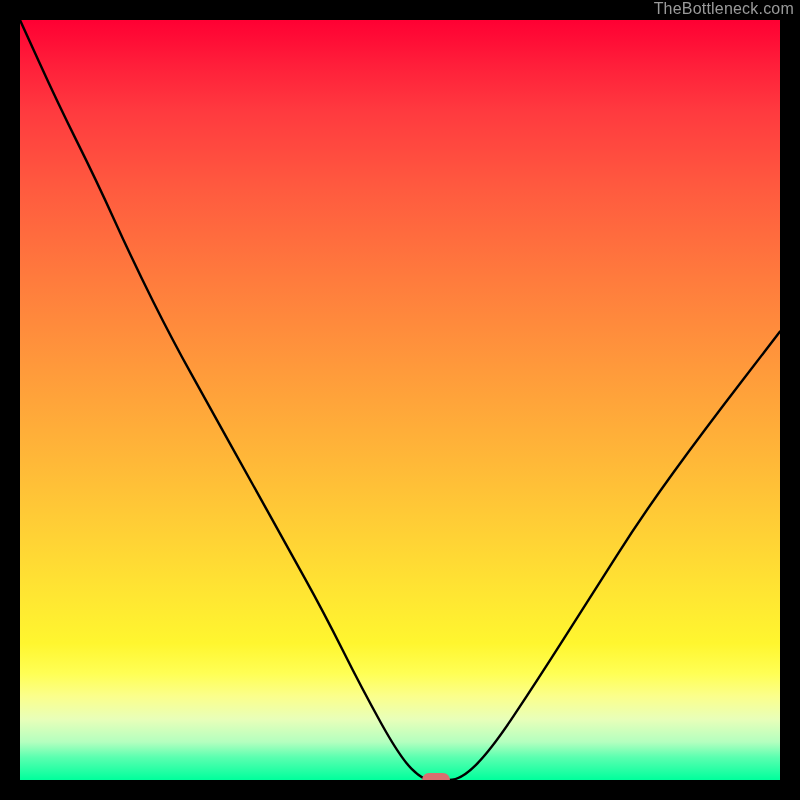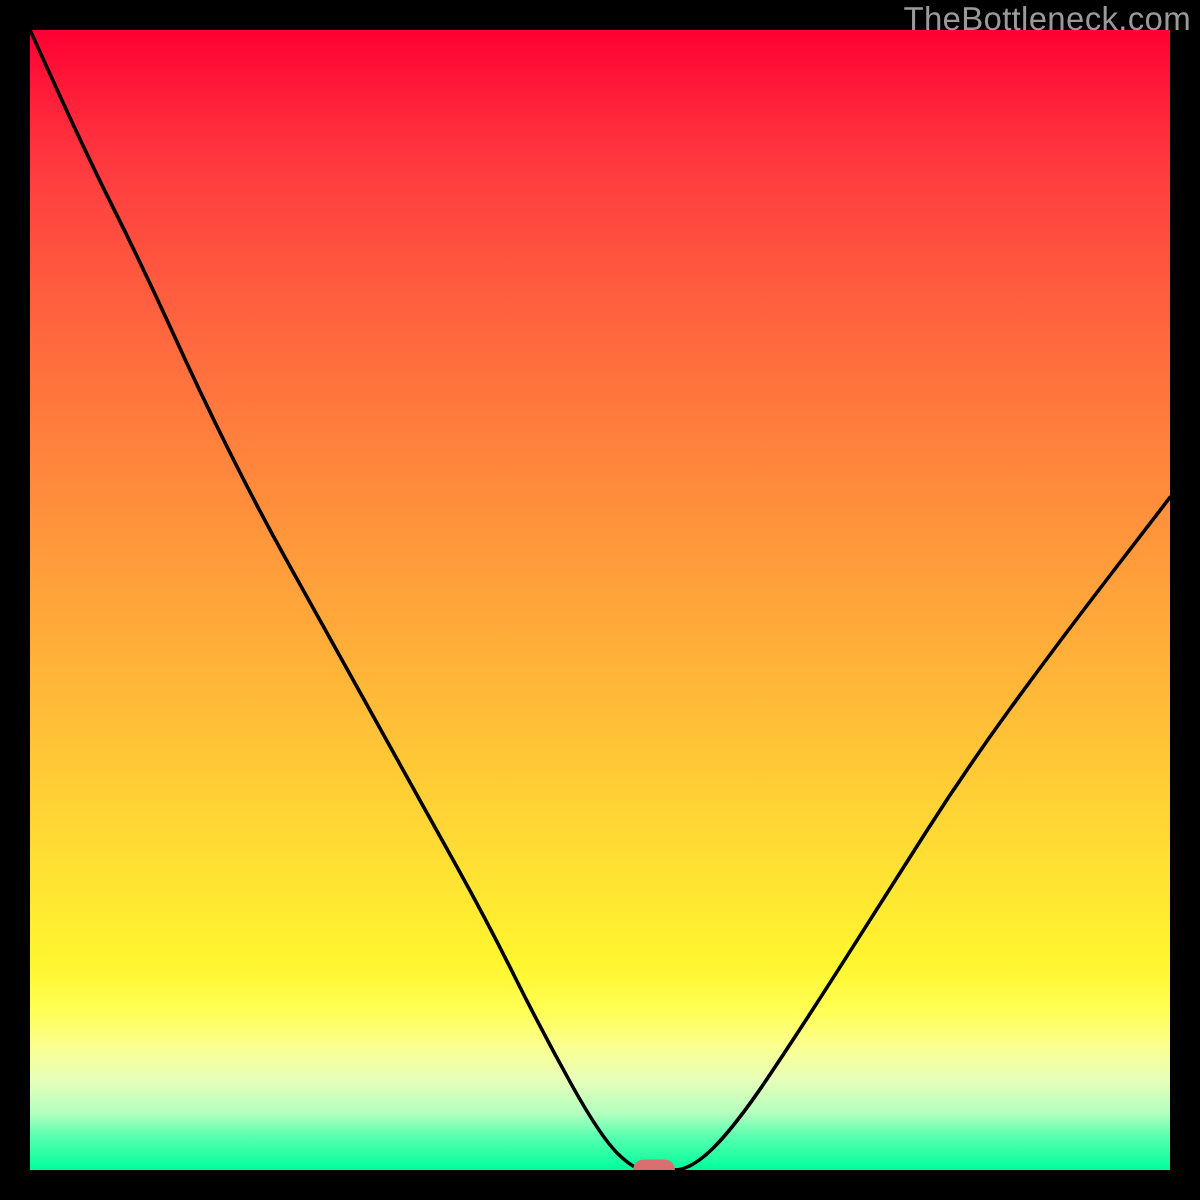--- a/index.html
+++ b/index.html
@@ -63,21 +63,21 @@
     width: 28px;
     height: 14px;
     background: #d96f6f;
     border-radius: 7px;
   }
   .watermark {
     position: absolute;
     top: 0px;
     right: 6px;
     color: #9a9a9a;
-    font-size: 22px;
+    font-size: 16px;
     letter-spacing: 0.2px;
     font-weight: 500;
     user-select: none;
   }
 </style>
 </head>
 <body>
 
 <div class="frame">
 

